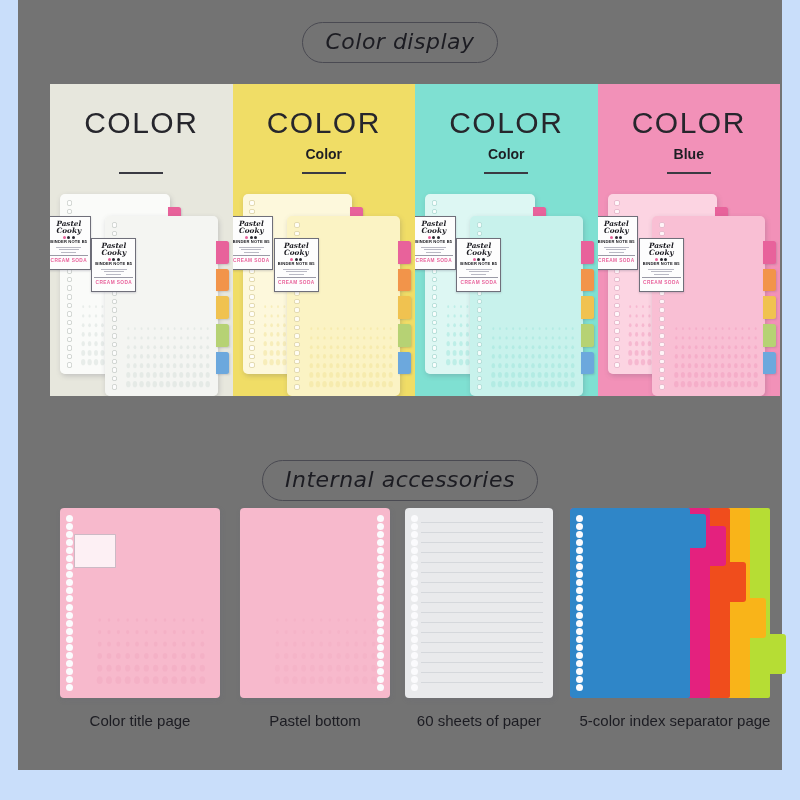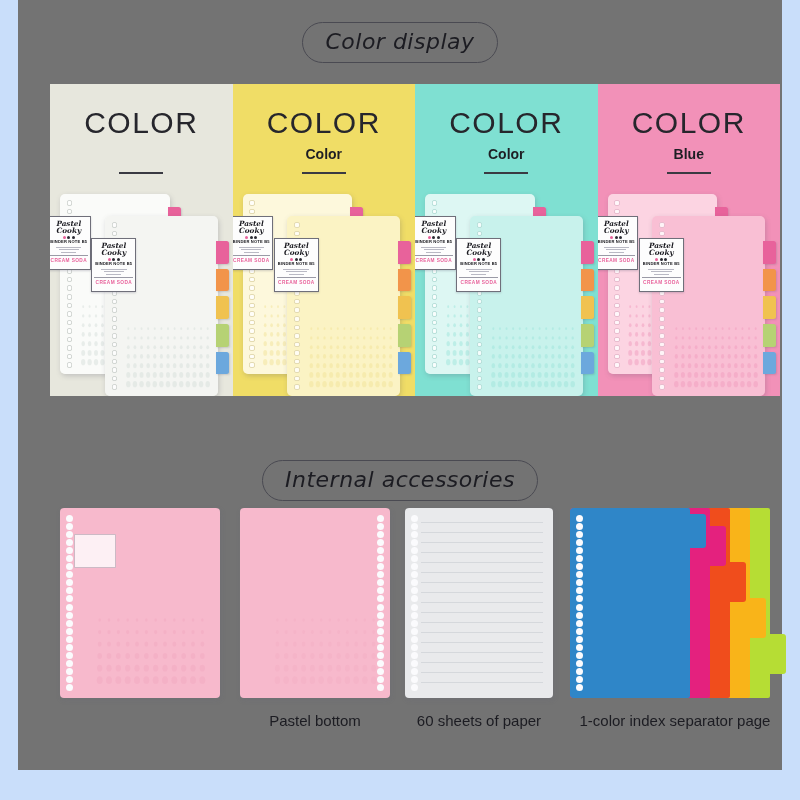--- a/index.html
+++ b/index.html
@@ -1512,20 +1512,21 @@
               <circle cx="55" cy="55" r="3.2" fill="#f2a8c0"></circle>
               <circle cx="65" cy="55" r="3.2" fill="#f2a8c0"></circle>
               <circle cx="75" cy="55" r="3.2" fill="#f2a8c0"></circle>
               <circle cx="85" cy="55" r="3.2" fill="#f2a8c0"></circle>
               <circle cx="95" cy="55" r="3.2" fill="#f2a8c0"></circle>
               <circle cx="105" cy="55" r="3.2" fill="#f2a8c0"></circle>
               <circle cx="115" cy="55" r="3.2" fill="#f2a8c0"></circle>
             </svg></div>
           <div class="acc-minilabel" style="left: 14px; top: 26px; width: 42px; height: 34px;"></div>
         </div>
+        <div class="acc-caption">Color title page</div>
       </div>
       <div class="acc-item" style="left: 190px; width: 150px;">
         <div class="acc-sheet" style="left: 0px; top: 8px; width: 150px; height: 190px; background: rgb(247, 185, 204);">
           <div class="acc-holes" style="right: 4px;">
             <div class="acc-hole"></div>
             <div class="acc-hole"></div>
             <div class="acc-hole"></div>
             <div class="acc-hole"></div>
             <div class="acc-hole"></div>
             <div class="acc-hole"></div>
@@ -1704,17 +1705,17 @@
             <div class="acc-hole"></div>
             <div class="acc-hole"></div>
             <div class="acc-hole"></div>
             <div class="acc-hole"></div>
             <div class="acc-hole"></div>
             <div class="acc-hole"></div>
             <div class="acc-hole"></div>
             <div class="acc-hole"></div>
           </div>
         </div>
-        <div class="acc-caption">1-color index separator page</div>
+        <div class="acc-caption">5-color index separator page</div>
       </div>
     </div>
 
 </div>
 
 </body></html>

